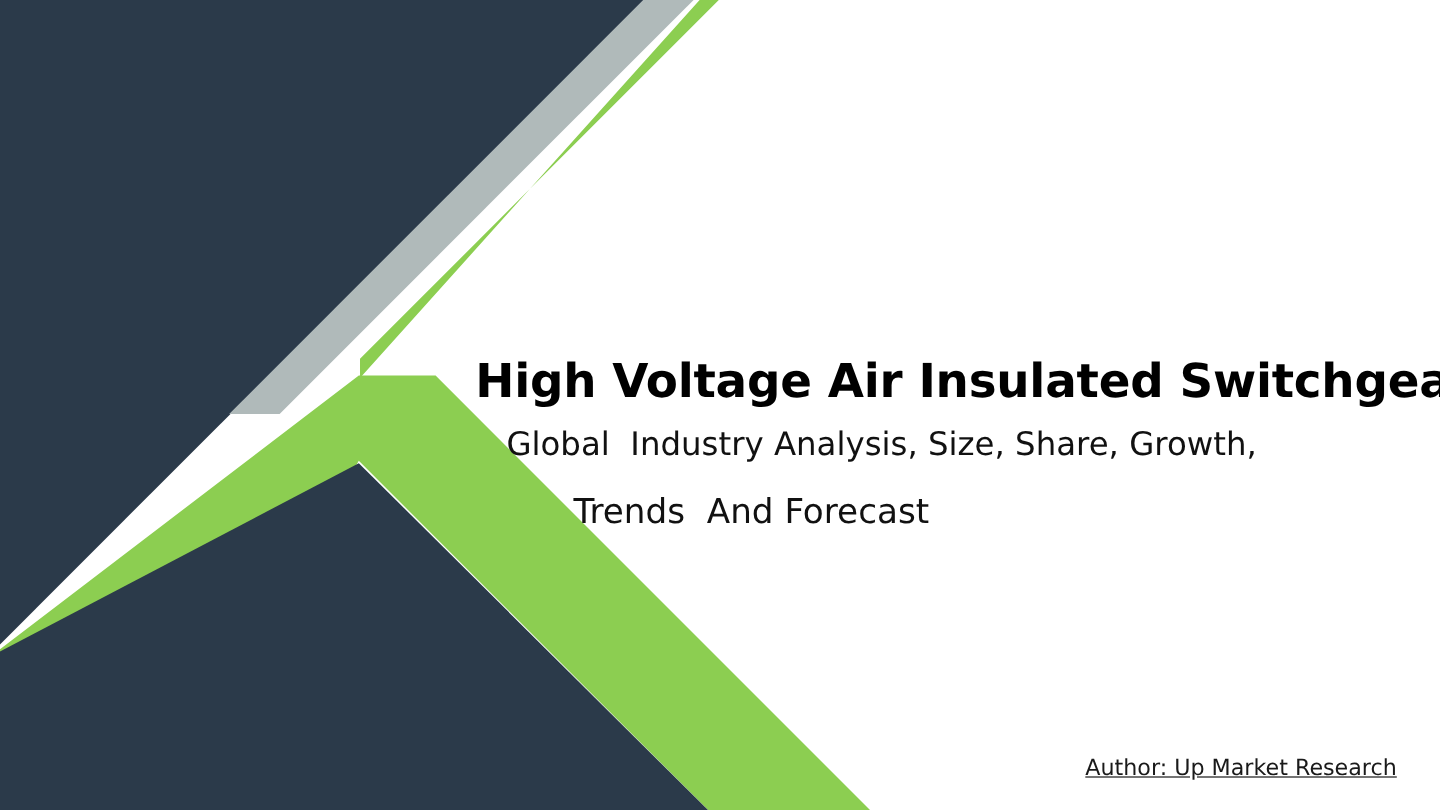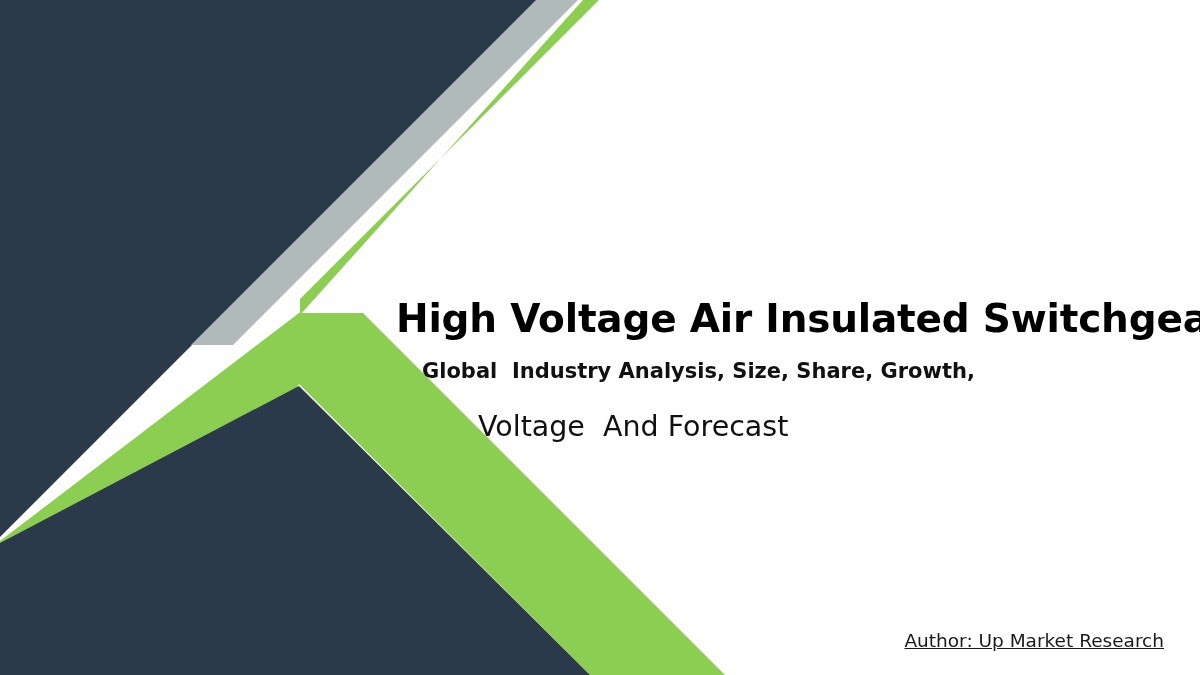--- a/index.html
+++ b/index.html
@@ -43,22 +43,22 @@
     line-height: 46px;
     letter-spacing: -0.2px;
     color: #000000;
     white-space: nowrap;
   }
   #subtitle-line-1 {
     position: absolute;
     left: 422px;
     top: 352px;
     font-family: "DejaVu Sans", sans-serif;
-    font-weight: bold;
-    font-size: 21px;
+    font-weight: normal;
+    font-size: 27px;
     line-height: 38px;
     color: #111111;
     white-space: pre;
   }
   #subtitle-line-2 {
     position: absolute;
     left: 478px;
     top: 408px;
     font-family: "DejaVu Sans", sans-serif;
     font-weight: normal;
@@ -100,19 +100,19 @@
     <polygon points="0,676 0,543 299,386 591,676" fill="#2b3a4a"></polygon>
 
   </svg>
 
   <div class="text-layer">
 
     <div id="report-title">High Voltage Air Insulated Switchgear</div>
 
     <div id="subtitle-line-1">Global  Industry Analysis, Size, Share, Growth,</div>
 
-    <div id="subtitle-line-2">Voltage  And Forecast</div>
+    <div id="subtitle-line-2">Trends  And Forecast</div>
 
     <div id="author-line">Author: Up Market Research</div>
 
   </div>
 
 </div>
 
 </body></html>

